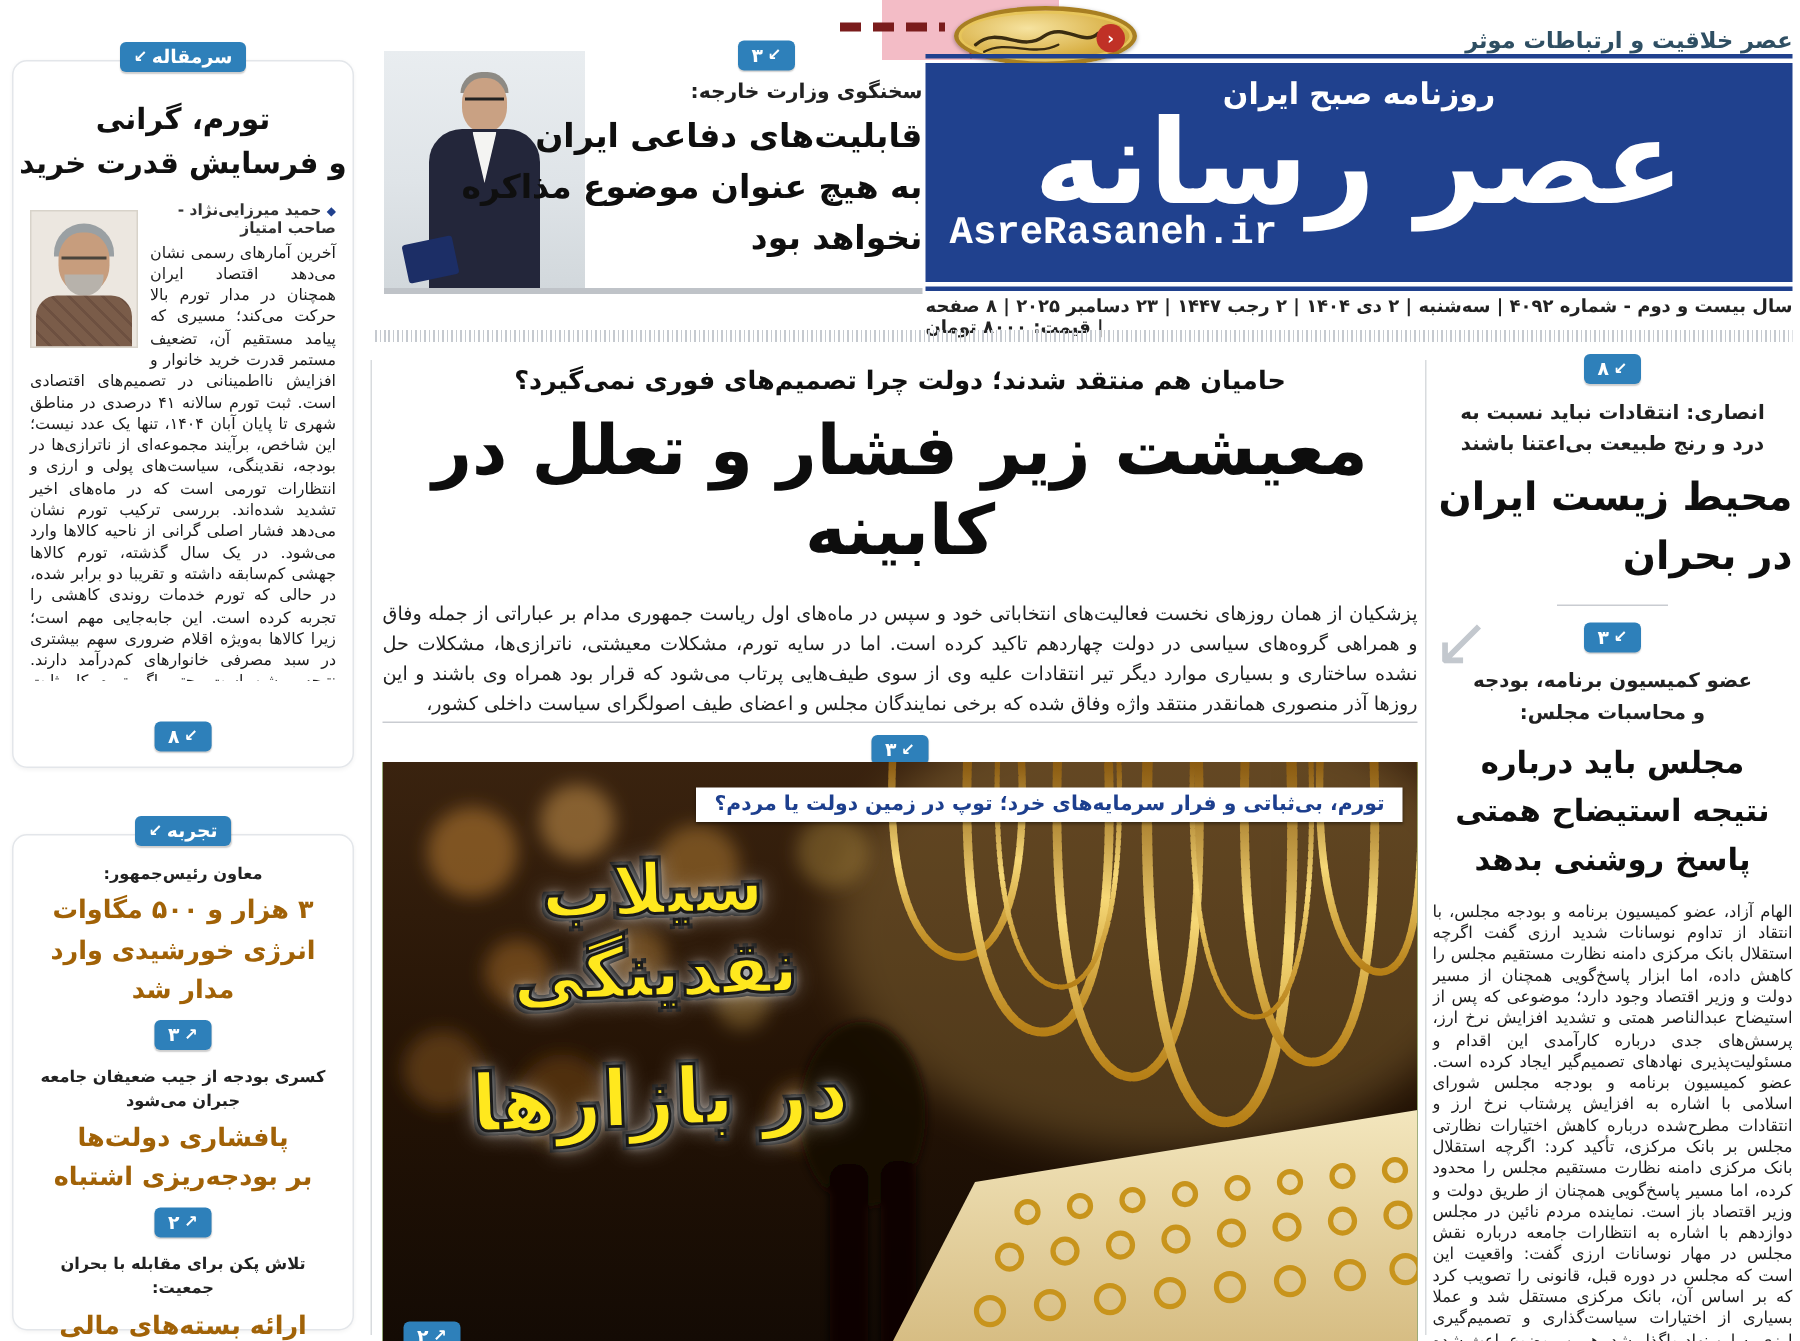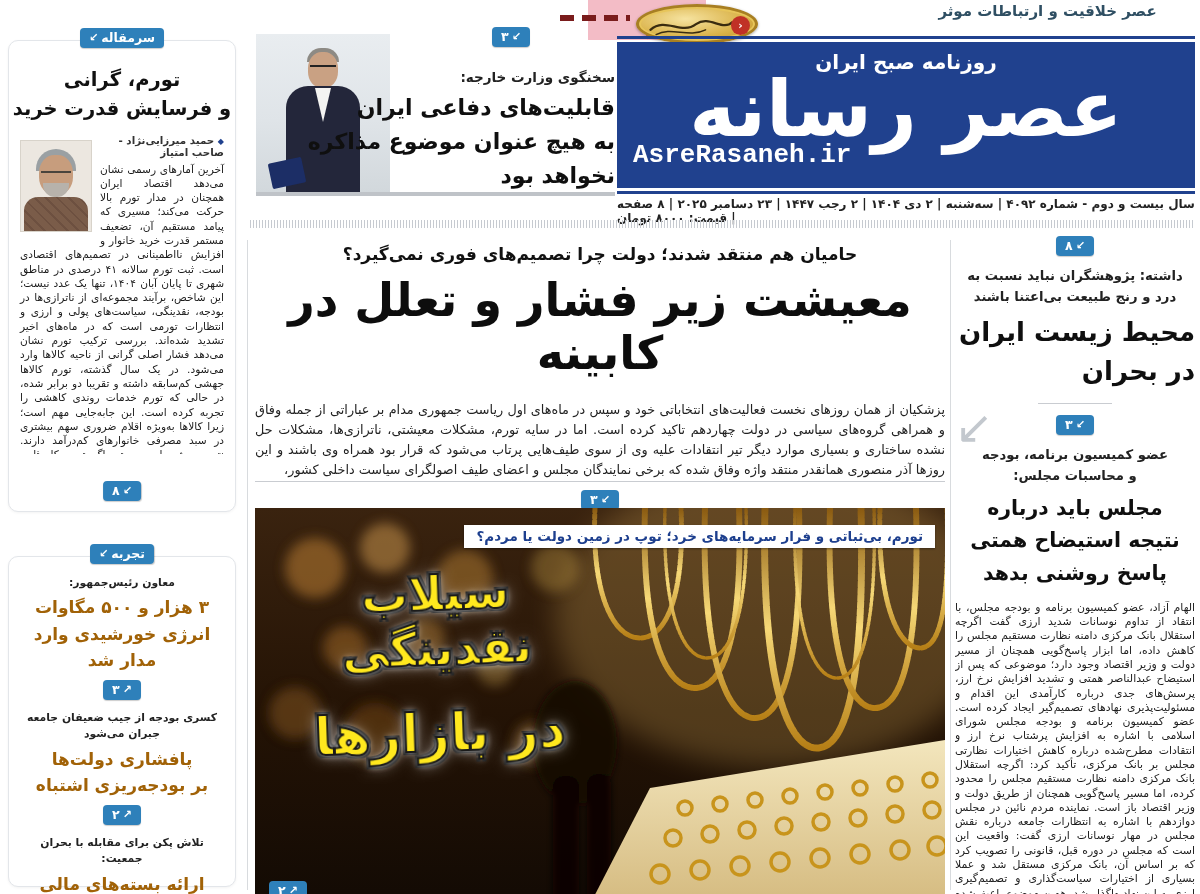--- a/index.html
+++ b/index.html
@@ -5,21 +5,21 @@
   * { margin:0; padding:0; box-sizing:border-box; }
   html,body { background:#ffffff; }
   .page {
     position:relative; width:1200px; height:894px; margin:0 auto;
     background:#ffffff; overflow:hidden; direction:rtl;
     font-family:"DejaVu Sans", sans-serif; color:#1a1a1a;
   }
   .preline { white-space:pre-line; }
 
   
-  .tagline { position:absolute; top:2px; left:900px; width:295px; text-align:center;
+  .tagline { position:absolute; top:18px; left:900px; width:295px; text-align:right;
     font-size:15px; font-weight:bold; color:#2f4f63; direction:rtl; }
   .decor-pink { position:absolute; top:0; left:588px; width:118px; height:40px; background:#f3bcc6; }
   .decor-tri { position:absolute; top:26px; left:640px; width:0; height:0;
     border-left:10px solid transparent; border-right:10px solid transparent; border-top:14px solid #d84338; transform:rotate(25deg); }
   .medallion { position:absolute; top:4px; left:636px; width:122px; height:40px; border-radius:50%;
     background:radial-gradient(ellipse at 40% 35%, #f6e3a0, #d9b147 60%, #b98c28);
     border:3px solid #a87f22; box-shadow:0 0 0 2px #e7c55a inset, 0 1px 3px rgba(0,0,0,.35); }
   .medallion svg{ position:absolute; inset:0; }
   .medallion .dot { position:absolute; right:5px; top:9px; width:19px; height:19px; border-radius:50%;
     background:#c03126; color:#fff; font-size:11px; line-height:19px; text-align:center; font-weight:bold; }
@@ -86,21 +86,21 @@
   .spokesman .glasses { position:absolute; top:31px; left:50%; transform:translateX(-50%); width:26px; height:7px;
     border-top:2.5px solid #222; }
   .spokesman .suit { position:absolute; top:52px; left:50%; transform:translateX(-50%); width:74px; height:110px;
     border-radius:22px 22px 0 0; background:#23263a; }
   .spokesman .shirt { position:absolute; top:54px; left:50%; transform:translateX(-50%); width:16px; height:34px;
     background:#f4f4f2; clip-path:polygon(0 0,100% 0,50% 100%); }
   .spokesman .folder { position:absolute; bottom:6px; left:14px; width:34px; height:26px; background:#1c2e66;
     transform:rotate(-12deg); border-radius:2px; }
   .top-article { position:absolute; left:255px; top:27px; width:360px; }
   .ta-badge { position:absolute; top:0; left:237px; }
-  .ta-kicker { margin-top:42px; text-align:right; font-size:13.5px; font-weight:bold; color:#222; }
+  .ta-kicker { margin-top:26px; text-align:right; font-size:13.5px; font-weight:bold; color:#222; }
   .ta-headline { margin-top:6px; text-align:right; font-size:22px; font-weight:900; line-height:1.55; color:#0f0f0f; }
   .ta-bar { position:absolute; left:256px; top:192px; width:359px; height:4px; background:#bfc3c8; }
 
   
   .vrule { position:absolute; top:240px; width:1px; height:650px; background:#d8dbde; }
   .vrule.v1 { left:247px; } .vrule.v2 { left:950px; }
   .hrule-main { position:absolute; left:255px; top:481px; width:690px; height:1px; background:#c9ccd1; }
 
   
   .main-story { position:absolute; left:255px; top:244px; width:690px; }
@@ -319,21 +319,21 @@
     </div>
   </div>
 
   <div class="right-col">
     <div class="badge-center">
       <div class="badge">
         <span>۸</span>
         <span class="arr">↙</span>
       </div>
     </div>
-    <div class="rc-kicker preline">داشته: پژوهشگران نباید نسبت به
+    <div class="rc-kicker preline">انصاری: انتقادات نباید نسبت به
 درد و رنج طبیعت بی‌اعتنا باشند</div>
     <div class="rc-headline1 preline">محیط زیست ایران
 در بحران</div>
     <div class="rc-div"></div>
     <div class="rc-corner">↙</div>
     <div class="badge-center">
       <div class="badge">
         <span>۳</span>
         <span class="arr">↙</span>
       </div>

